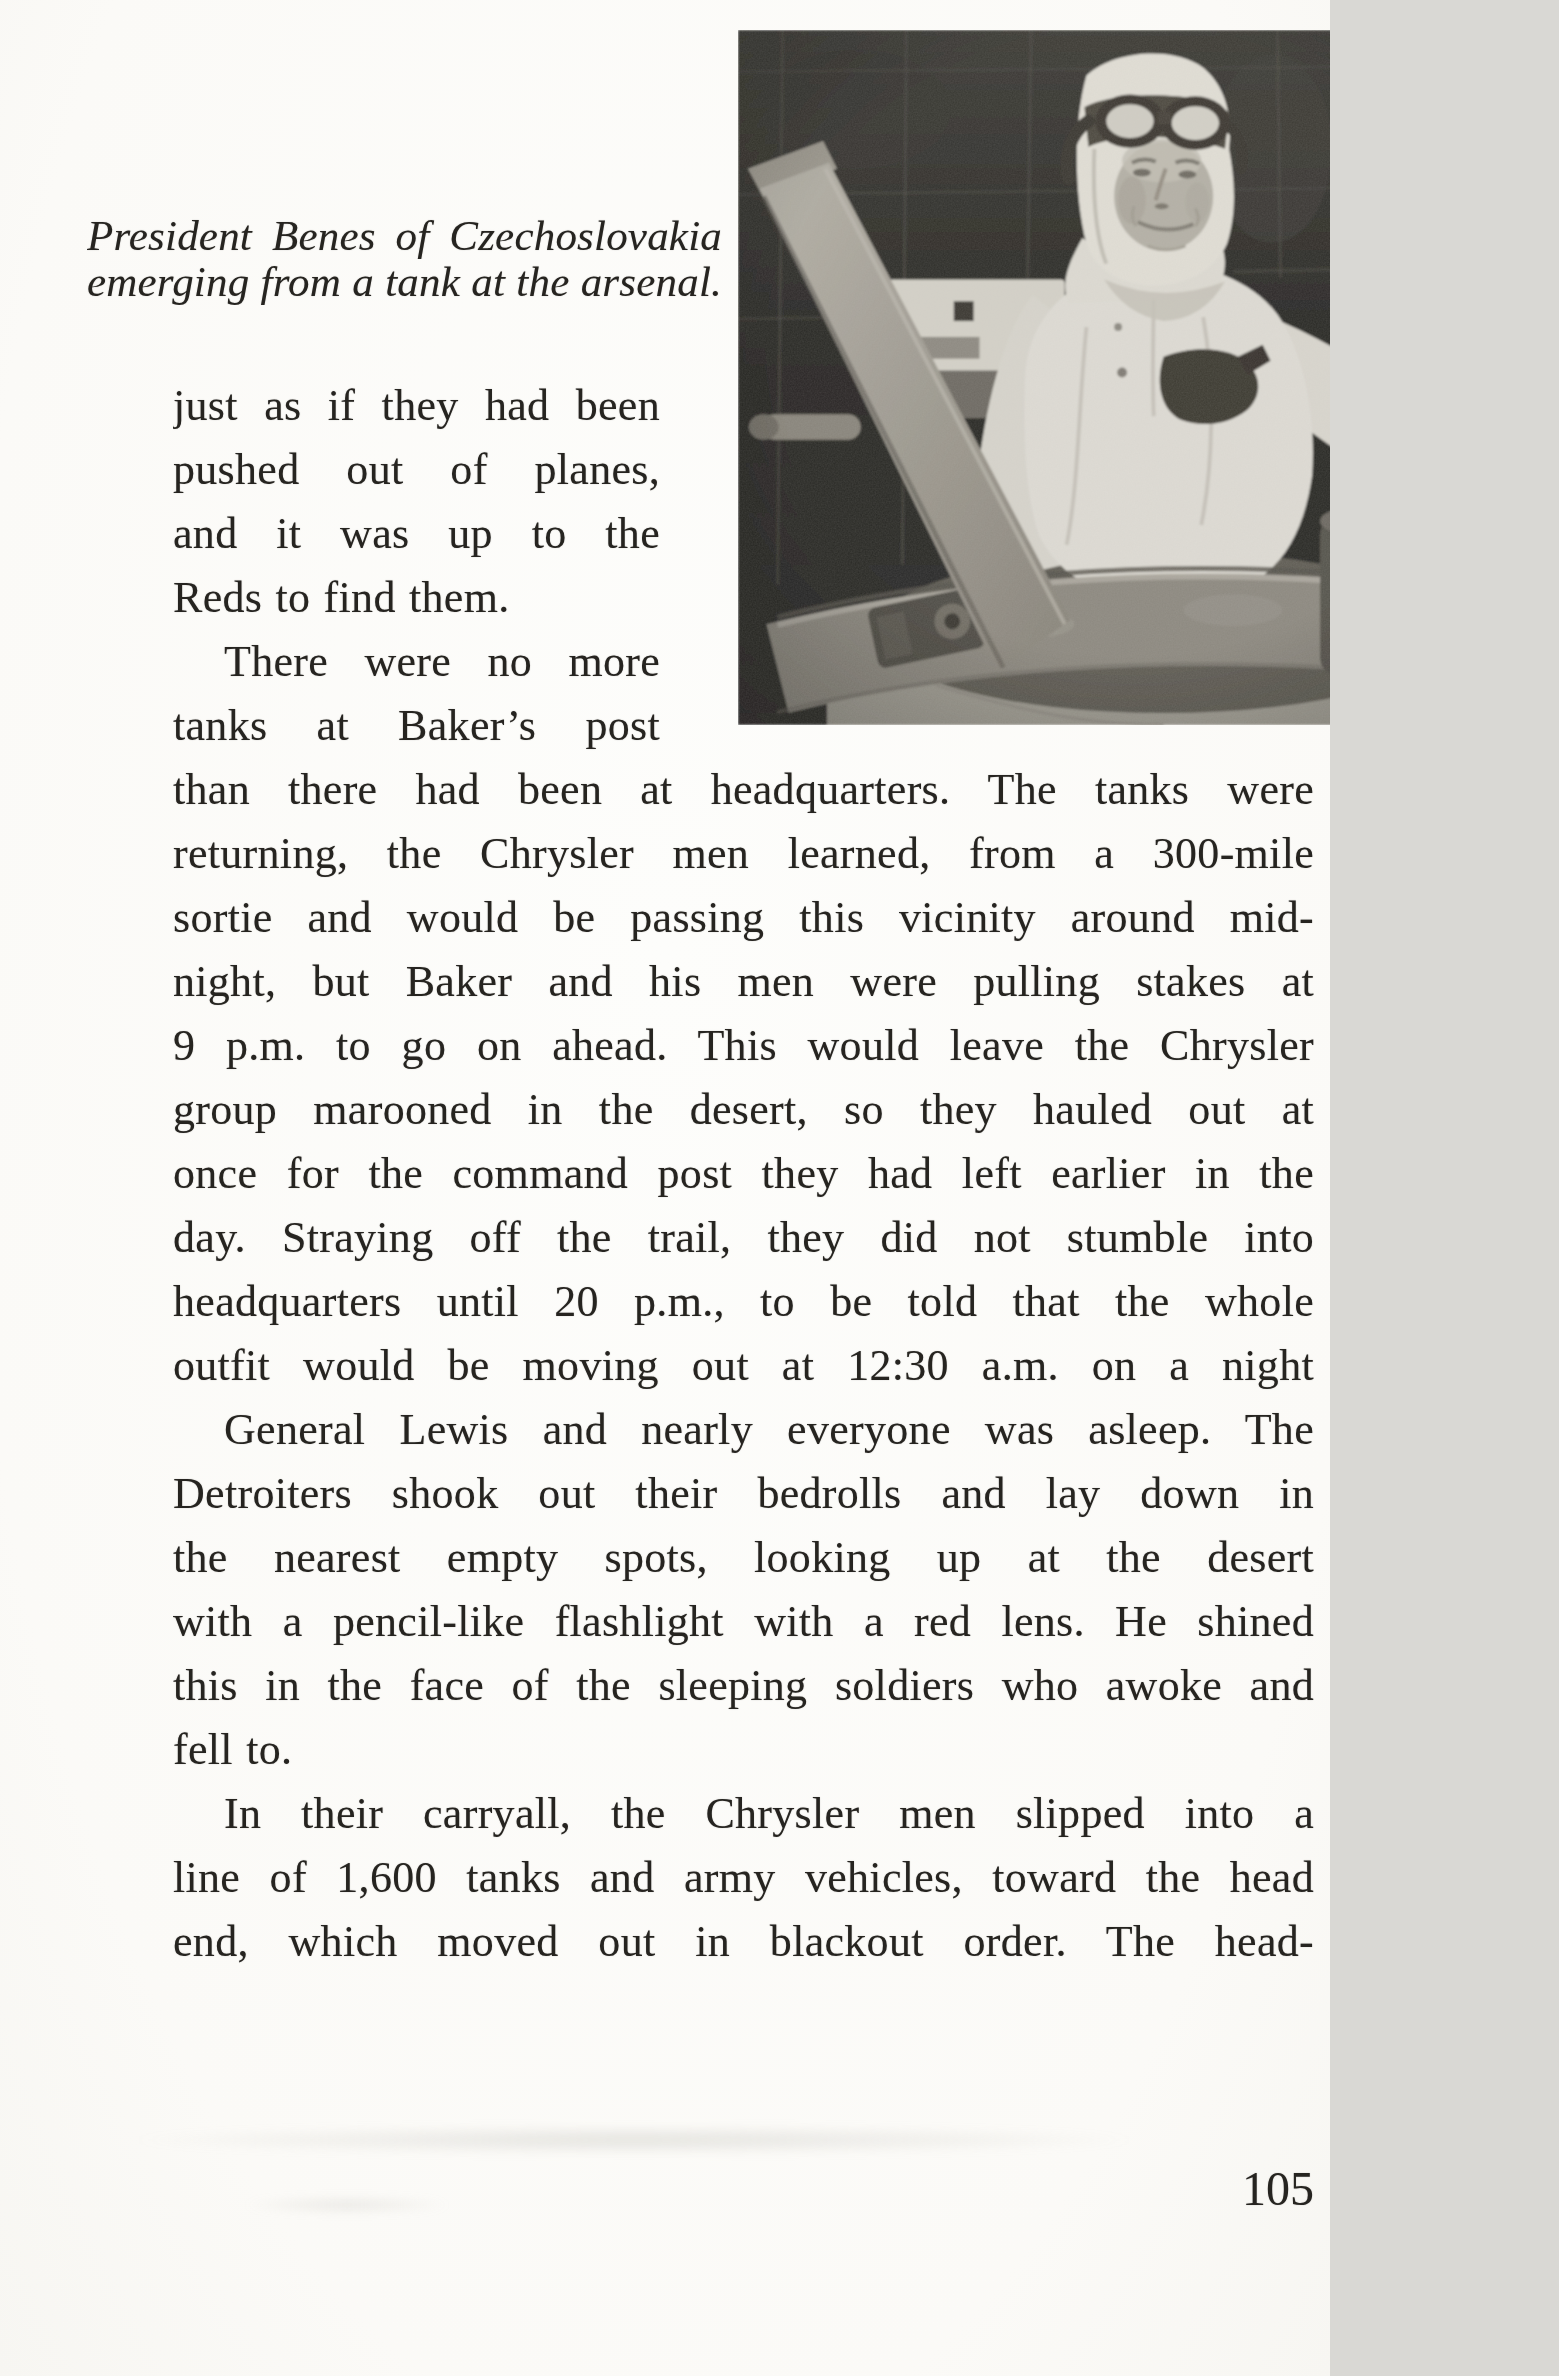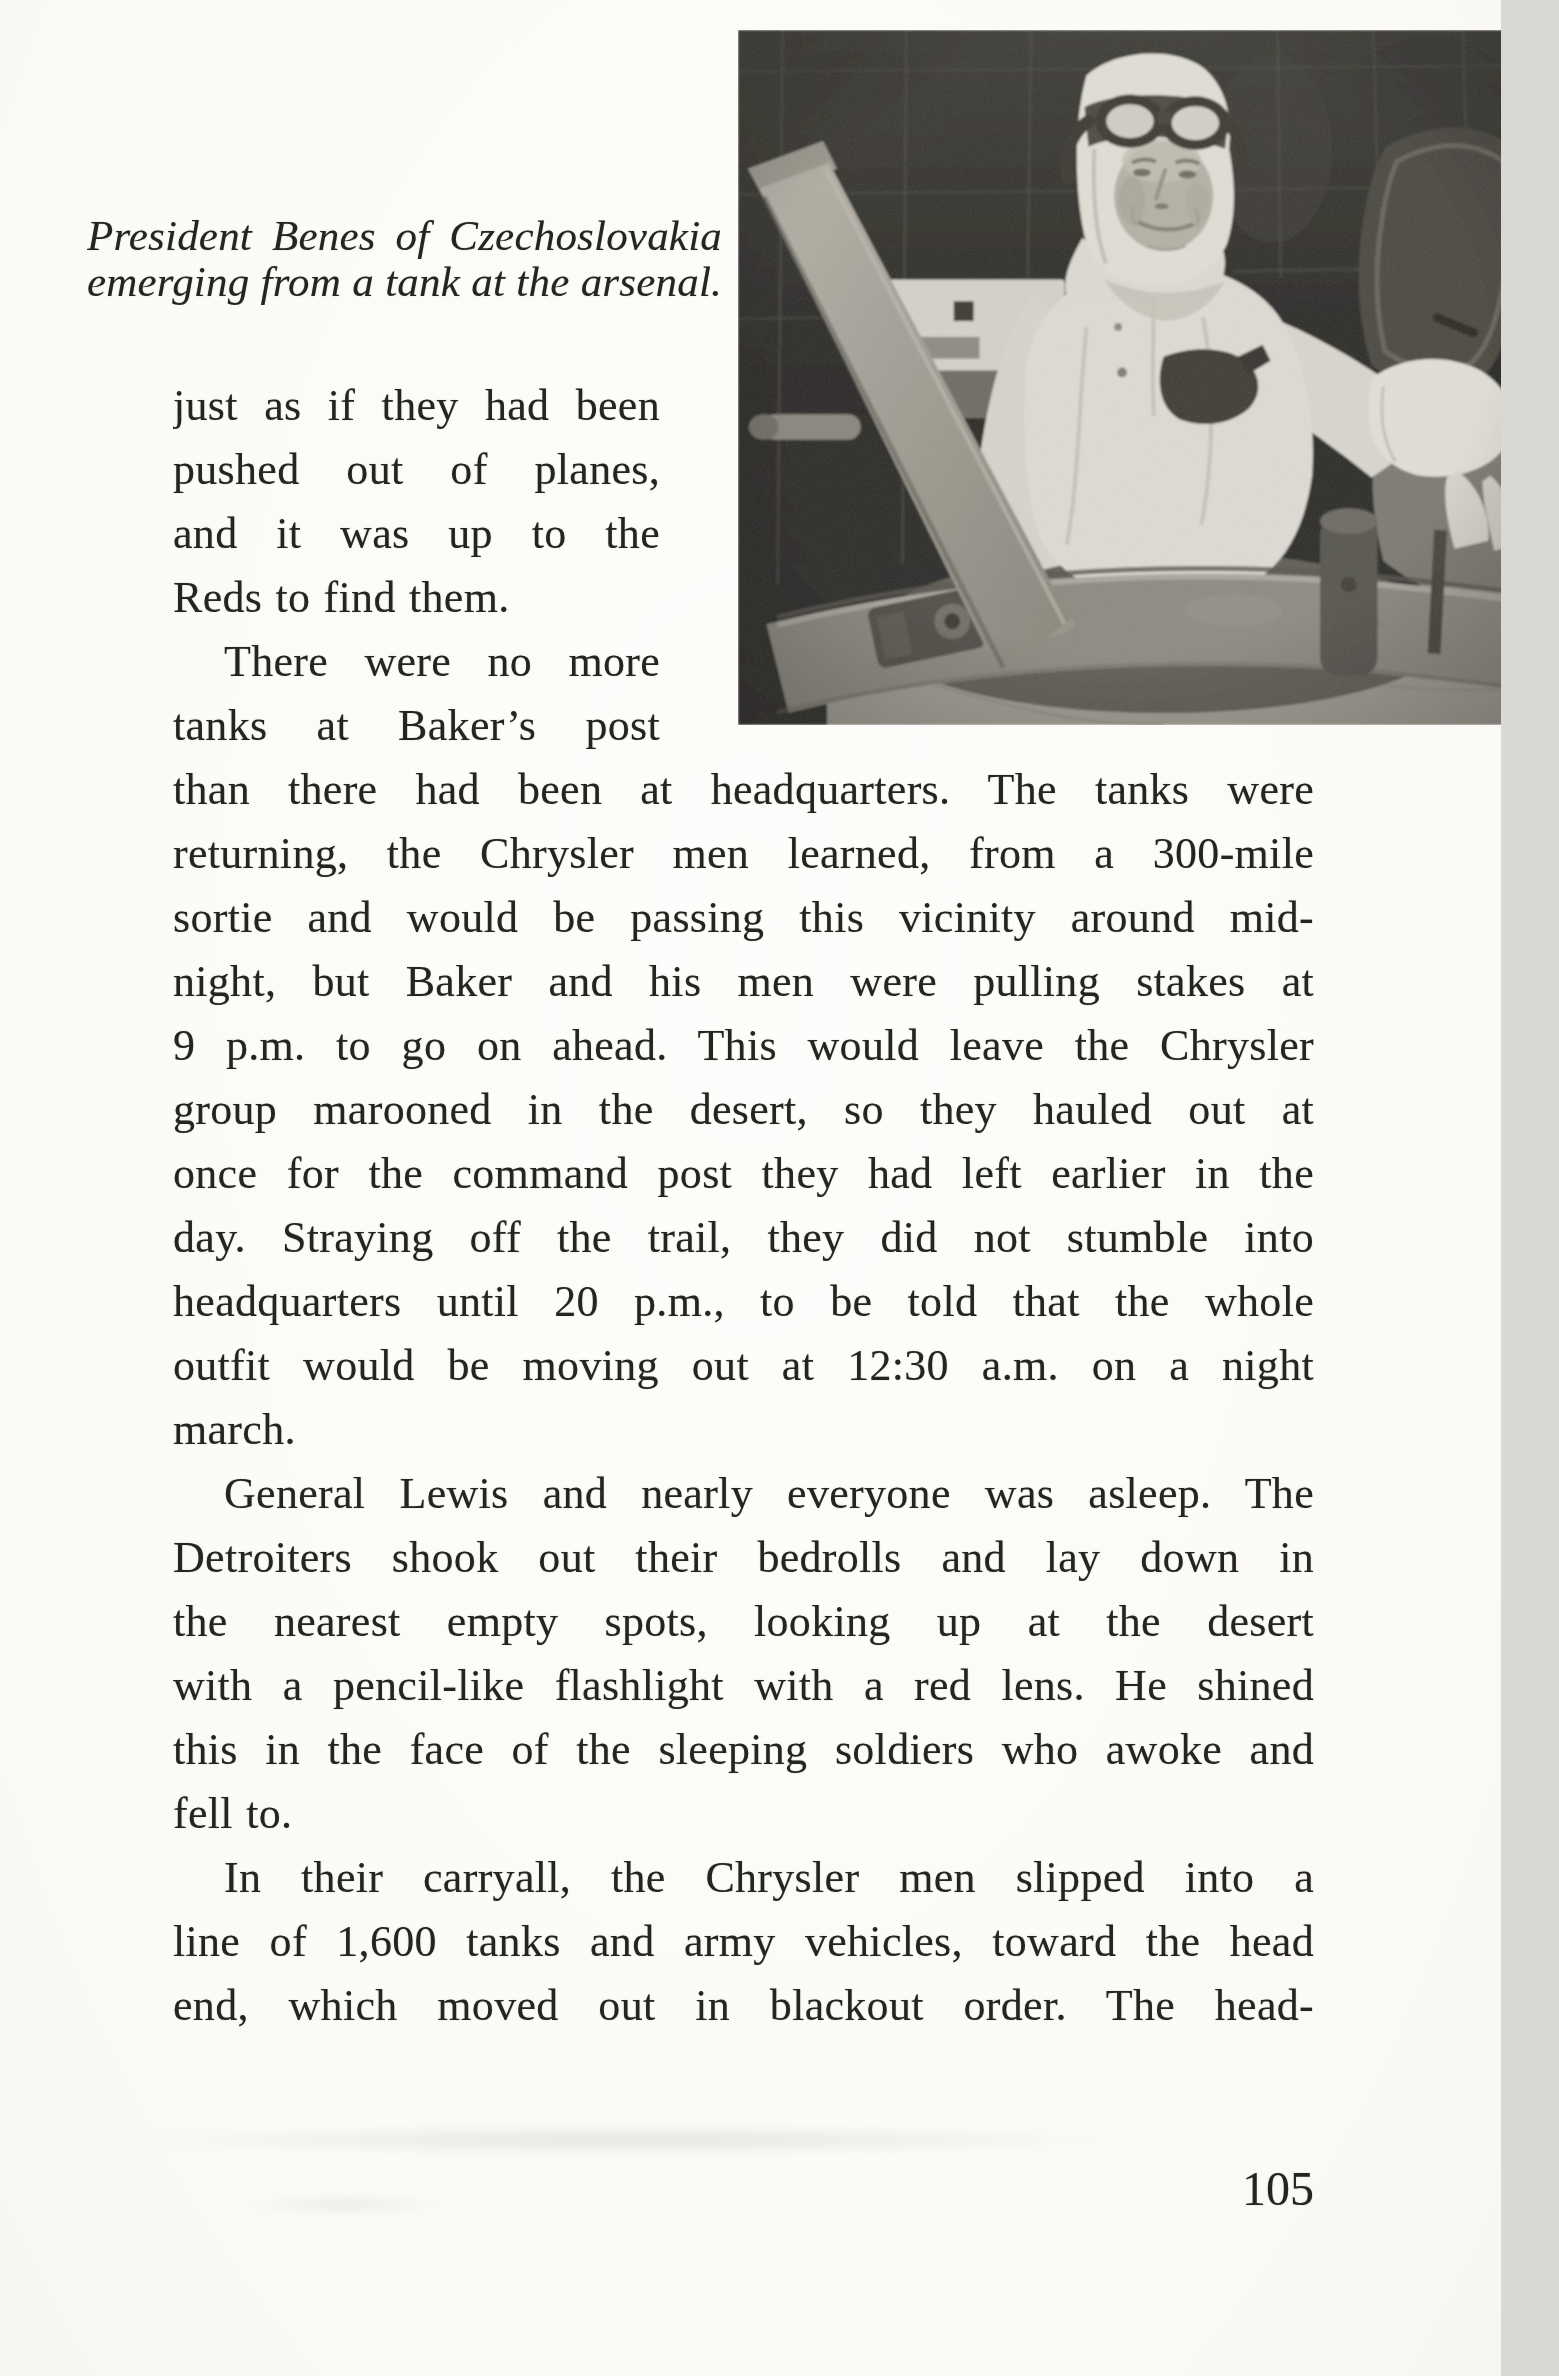--- a/index.html
+++ b/index.html
@@ -1,17 +1,17 @@
 <!DOCTYPE html>
 <html><head>
 <meta charset="utf-8">
 <style>
   html,body { margin:0; padding:0; background:#d9d8d4; }
   .page {
-    position:relative; width:1501px; height:2376px; overflow:hidden;
+    position:relative; width:1330px; height:2376px; overflow:hidden;
     background:radial-gradient(ellipse at 50% 40%, #fdfdfb 0%, #fbfaf7 75%, #f7f6f2 100%);
     font-family:"Liberation Serif","DejaVu Serif",serif;
     color:#262420;
   }
   .txt { text-shadow:0 0 1.2px rgba(40,38,34,0.32); }
   
   .caption { position:absolute; left:87px; top:213px; width:635px; font-style:italic; font-size:43px; }
   .cline { height:46px; line-height:46px; text-align:justify; text-align-last:justify; letter-spacing:0.2px; overflow:hidden; white-space:nowrap; }
   .cline.fit { text-align-last:justify; white-space:normal; }
   
@@ -234,21 +234,20 @@
     <div class="line">than there had been at headquarters. The tanks were</div>
     <div class="line">returning, the Chrysler men learned, from a 300-mile</div>
     <div class="line">sortie and would be passing this vicinity around mid-</div>
     <div class="line">night, but Baker and his men were pulling stakes at</div>
     <div class="line">9 p.m. to go on ahead. This would leave the Chrysler</div>
     <div class="line">group marooned in the desert, so they hauled out at</div>
     <div class="line">once for the command post they had left earlier in the</div>
     <div class="line">day. Straying off the trail, they did not stumble into</div>
     <div class="line">headquarters until 20 p.m., to be told that the whole</div>
     <div class="line">outfit would be moving out at 12:30 a.m. on a night</div>
-    <div class="line natural">march.</div>
     <div class="line ind">General Lewis and nearly everyone was asleep. The</div>
     <div class="line">Detroiters shook out their bedrolls and lay down in</div>
     <div class="line">the nearest empty spots, looking up at the desert</div>
     <div class="line">with a pencil-like flashlight with a red lens. He shined</div>
     <div class="line">this in the face of the sleeping soldiers who awoke and</div>
     <div class="line natural">fell to.</div>
     <div class="line ind">In their carryall, the Chrysler men slipped into a</div>
     <div class="line">line of 1,600 tanks and army vehicles, toward the head</div>
     <div class="line">end, which moved out in blackout order. The head-</div>
   </div>

